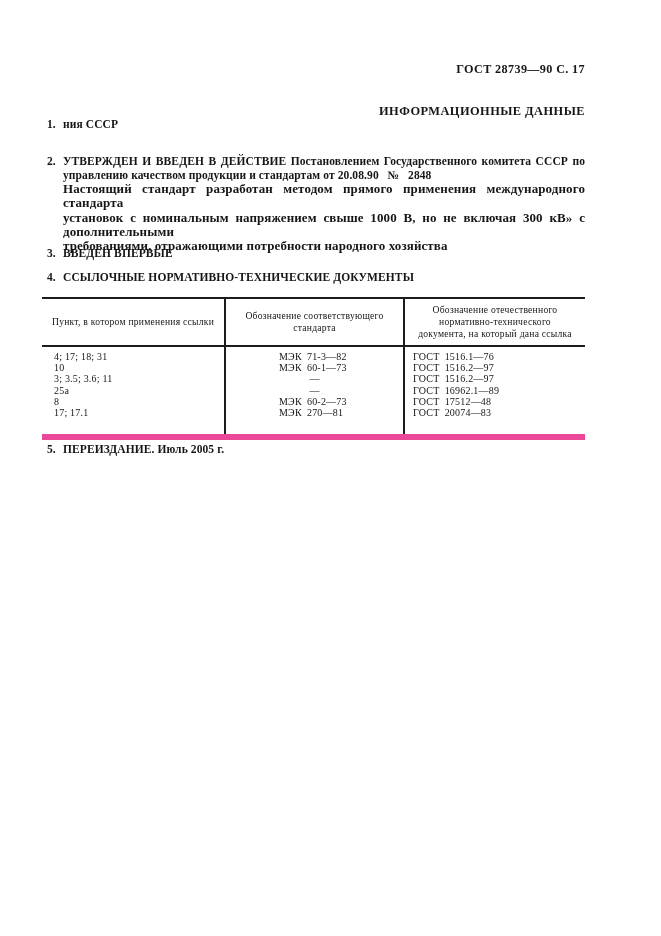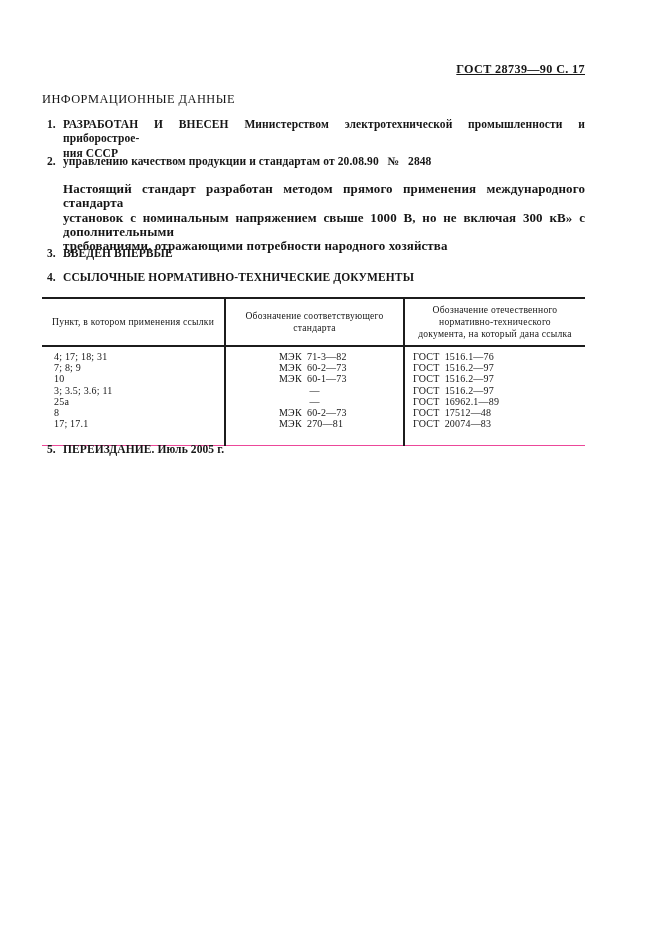--- a/index.html
+++ b/index.html
@@ -13,27 +13,26 @@
     overflow: hidden;
   }
   .doc-header {
     position: absolute;
     top: 62px; left: 42px; width: 543px;
     text-align: right;
     font-weight: bold;
     font-size: 12.2px;
     letter-spacing: 0.35px;
     white-space: nowrap;
-    text-decoration: underline;
   }
   .doc-title {
     position: absolute;
-    top: 92px; left: 42px; width: 543px;
-    text-align: left;
-    font-weight: normal;
+    top: 104px; left: 42px; width: 543px;
+    text-align: right;
+    font-weight: bold;
     font-size: 12.4px;
     letter-spacing: 0.45px;
   }
   .item {
     position: absolute;
     left: 42px; width: 543px;
     font-weight: bold;
     font-size: 11.5px;
     line-height: 14.3px;
     letter-spacing: 0.1px;
@@ -82,46 +81,46 @@
   .ref-table th + th, .ref-table td + td { border-left: 2px solid #1c1c1c; }
   .ref-table td {
     font-size: 10px;
     line-height: 11.2px;
     letter-spacing: 0.2px;
     padding: 0;
     vertical-align: top;
     white-space: nowrap;
   }
   .ref-table tbody tr:first-child td { padding-top: 4px; }
-  .ref-table tbody tr:last-child td { padding-bottom: 16px; border-bottom: 1px solid #ec4899; }
+  .ref-table tbody tr:last-child td { padding-bottom: 16px; border-bottom: 6px solid #ec4899; }
   .ref-table td.c1 { padding-left: 12px; }
   .ref-table td.c2 { padding-left: 53px; }
   .ref-table td.c2.center { padding-left: 0; text-align: center; }
   .ref-table td.c3 { padding-left: 8px; }
 </style>
 </head>
 <body>
 
 <div class="page">
 
   <div class="doc-header">ГОСТ 28739—90 С. 17</div>
 
   <div class="doc-title">ИНФОРМАЦИОННЫЕ ДАННЫЕ</div>
 
   <div class="item" id="item-1">
     <span class="num">1.</span>
     <div class="body">
-      <div class="jline">РАЗРАБОТАН И ВНЕСЕН Министерством электротехнической промышленности и приборострое-</div>
       <div class="lline">ния СССР</div>
     </div>
   </div>
 
   <div class="item" id="item-2">
     <span class="num">2.</span>
     <div class="body">
+      <div class="jline">УТВЕРЖДЕН И ВВЕДЕН В ДЕЙСТВИЕ Постановлением Государственного комитета СССР по</div>
       <div class="lline">управлению качеством продукции и стандартам от 20.08.90  №  2848</div>
     </div>
   </div>
 
   <div class="note" id="item-2-note">
     <div class="jline">Настоящий стандарт разработан методом прямого применения международного стандарта</div>
     <div class="jline">установок с номинальным напряжением свыше 1000 В, но не включая 300 кВ» с дополнительными</div>
     <div class="lline">требованиями, отражающими потребности народного хозяйства</div>
   </div>
 
@@ -152,25 +151,20 @@
         <th>Обозначение отечественного нормативно-технического документа, на который дана ссылка</th>
       </tr>
     </thead>
     <tbody>
       <tr>
         <td class="c1">4; 17; 18; 31</td>
         <td class="c2">МЭК 71-3—82</td>
         <td class="c3">ГОСТ 1516.1—76</td>
       </tr>
       <tr>
-        <td class="c1">7; 8; 9</td>
-        <td class="c2">МЭК 60-2—73</td>
-        <td class="c3">ГОСТ 1516.2—97</td>
-      </tr>
-      <tr>
         <td class="c1">10</td>
         <td class="c2">МЭК 60-1—73</td>
         <td class="c3">ГОСТ 1516.2—97</td>
       </tr>
       <tr>
         <td class="c1">3; 3.5; 3.6; 11</td>
         <td class="c2 center">—</td>
         <td class="c3">ГОСТ 1516.2—97</td>
       </tr>
       <tr>

